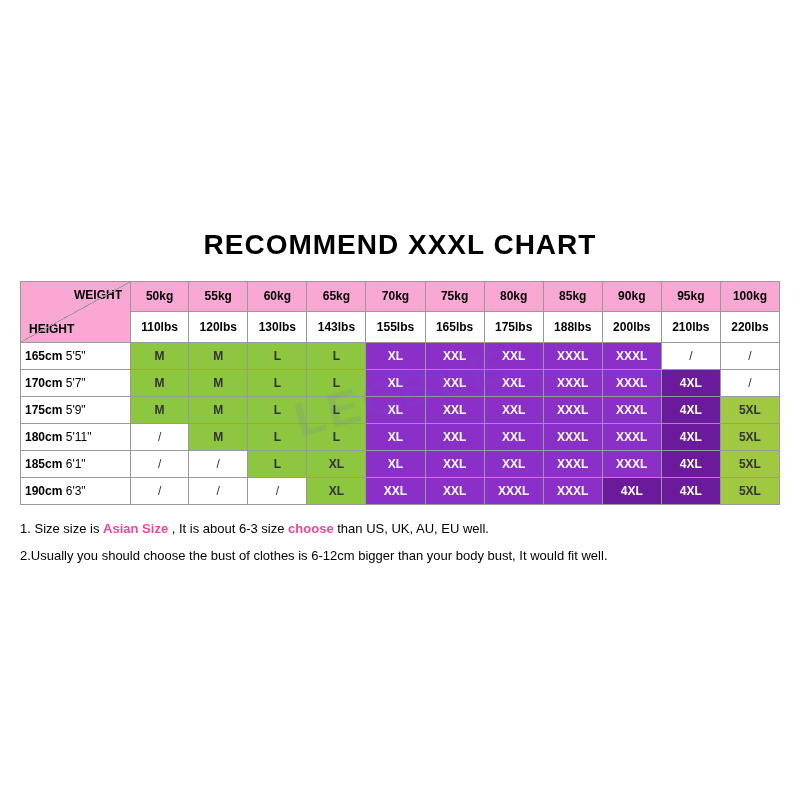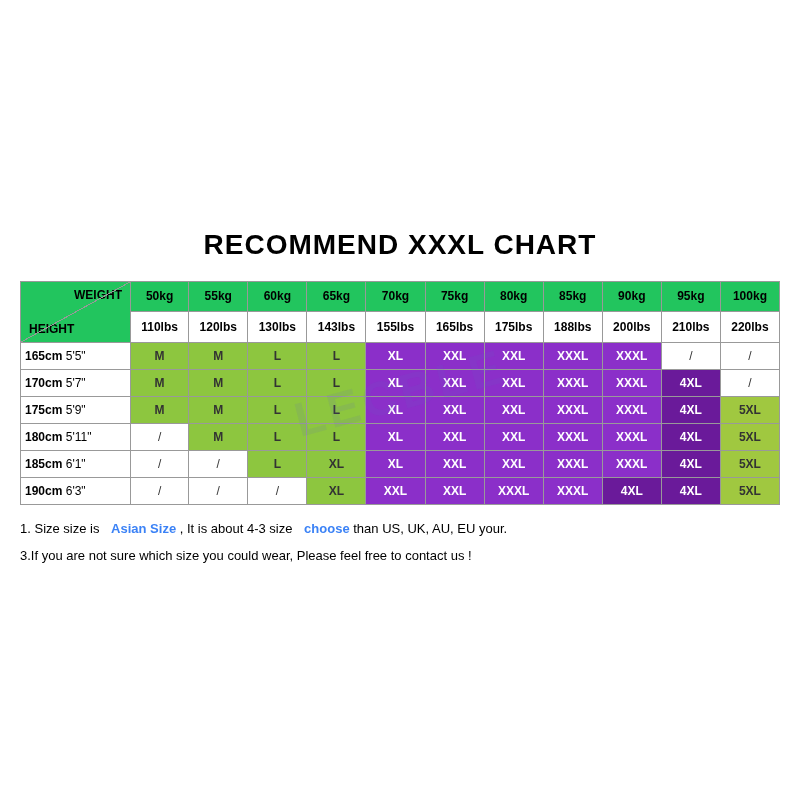--- a/index.html
+++ b/index.html
@@ -32,21 +32,21 @@
     td, th {
       border: 1px solid #999;
       text-align: center;
       padding: 6px 3px;
       font-size: 12px;
       min-width: 30px;
     }
 
     
     .header-weight-row td {
-      background: #22c55e;
+      background: #f9a8d4;
       font-weight: bold;
     }
 
     
     .header-height-row td {
       background: #fff;
       font-weight: bold;
     }
 
     
@@ -94,21 +94,21 @@
       width: 100%;
       margin-top: 12px;
       font-size: 13px;
       line-height: 1.8;
     }
 
     .notes p {
       margin-bottom: 4px;
     }
 
-    .red-text { color: #3b82f6; margin-left: 8px; }
+    .red-text { color: #ec4899; }
     .bold-text { font-weight: bold; }
 
     
     .watermark {
       position: absolute;
       top: 50%;
       left: 50%;
       transform: translate(-50%, -50%) rotate(-15deg);
       font-size: 48px;
       color: rgba(100, 100, 200, 0.12);
@@ -252,20 +252,20 @@
         </tr>
       </tbody>
   </table>
 </div>
 
 <div class="notes">
   <p>
     <span>1.</span>
     <span>Size size is </span>
     <span class="red-text bold-text">Asian Size</span>
-    <span>, It is about 4-3 size </span>
+    <span>, It is about 6-3 size </span>
     <span class="red-text bold-text">choose</span>
-    <span> than US, UK, AU, EU your.</span>
+    <span> than US, UK, AU, EU well.</span>
   </p>
   <p>
-    <span>3.If you are not sure which size you could wear, Please feel free to contact us !</span>
+    <span>2.Usually you should choose the bust of clothes is 6-12cm bigger than your body bust, It would fit well.</span>
   </p>
 </div>
 
 </body></html>

